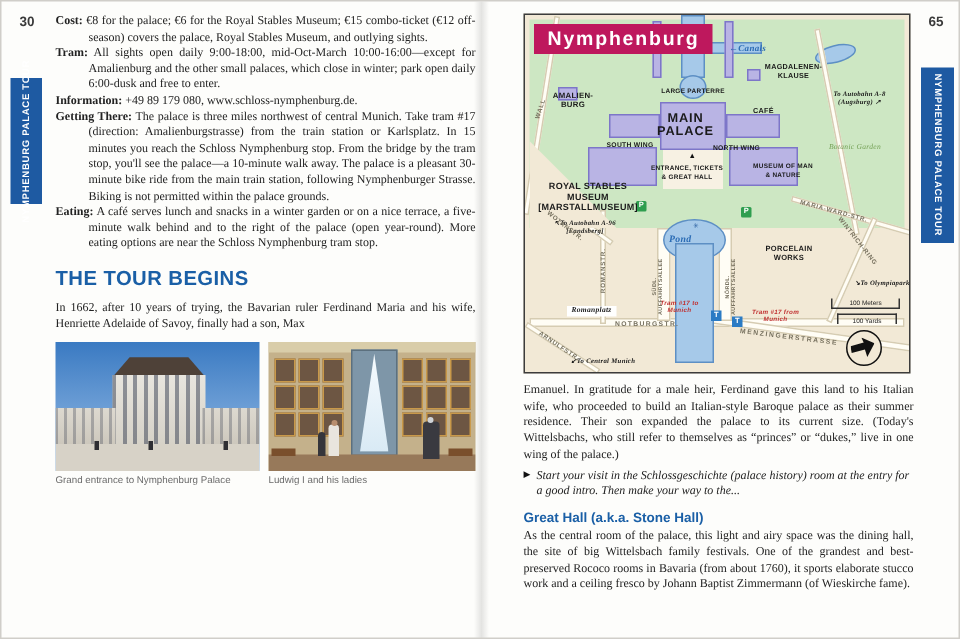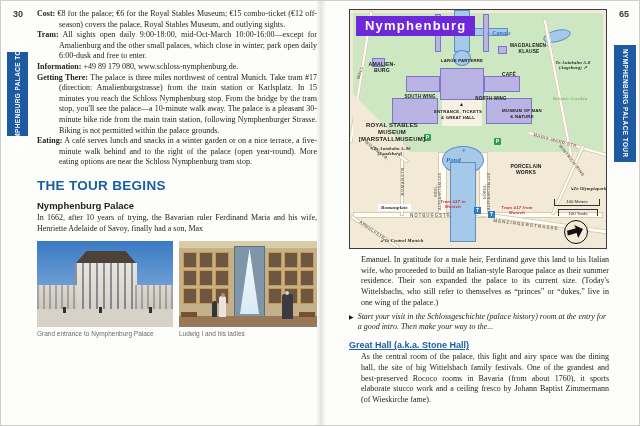--- a/index.html
+++ b/index.html
@@ -51,21 +51,21 @@
   .windowp{position:absolute;left:55px;top:5px;width:29px;height:69px;background:#7e96a8;border:1px solid #5c707e;}
   .drape{position:absolute;left:2px;top:1px;width:25px;height:66px;background:linear-gradient(#f6fbfe,#d9eaf5);
          clip-path:polygon(50% 1%,12% 100%,88% 100%);}
   .floor2{position:absolute;left:0;bottom:0;width:100%;height:11px;background:#97795a;}
   .bench{position:absolute;bottom:10px;width:16px;height:5px;background:#7a4f2c;}
   .person{position:absolute;border-radius:2.5px 2.5px 0 0;}
   .head{position:absolute;width:4px;height:4px;border-radius:50%;background:#b98e6e;}
   
   .rcontent{position:absolute;left:28px;top:8px;width:260px;}
   .map{position:relative;width:256px;height:238px;border:1px solid #3c3c3c;background:#f2e9d6;overflow:hidden;}
-  .map-title{position:absolute;left:6px;top:6px;background:#6d28d9;color:#fff;z-index:30;
+  .map-title{position:absolute;left:6px;top:6px;background:#be185d;color:#fff;z-index:30;
              font:bold 13px "Liberation Sans",sans-serif;letter-spacing:1.2px;padding:2px 9px 3px;}
   .shape{position:absolute;box-sizing:border-box;}
   .park{background:#cde7c3;}
   .water{background:#a6c9e9;border:1px solid #5d8fc4;}
   .bldg{background:#b9b4e4;border:1px solid #7d76c8;z-index:4;}
   .road{background:#fffdf5;border:1px solid #d6ccb2;z-index:2;}
   .ml{position:absolute;font:bold 4.8px/5.6px "Liberation Sans",sans-serif;color:#1a1a1a;
       text-align:center;letter-spacing:.2px;z-index:20;}
   .it{font:italic 4.5px/5.2px "Liberation Serif",serif;font-weight:bold;}
   .blue{color:#2b6cb5;font:bold italic 6px "Liberation Serif",serif;}
@@ -84,25 +84,25 @@
   .entr-arrow{position:absolute;z-index:21;font-size:5px;color:#111;}
   .entr-arrow::before{content:"\25B2";}
   .fountain-ic{position:absolute;z-index:21;font-size:4.5px;color:#2b5fa0;}
   .fountain-ic::before{content:"\2733";}
   .scale{position:absolute;z-index:21;font:4.3px "Liberation Sans",sans-serif;color:#222;text-align:center;}
   .scale-m{border-bottom:1px solid #333;border-left:1px solid #333;border-right:1px solid #333;padding-bottom:1px;}
   .scale-y{border-top:1px solid #333;border-left:1px solid #333;border-right:1px solid #333;padding-top:1px;}
   .compass{position:absolute;width:22px;height:22px;border:1.6px solid #111;border-radius:50%;z-index:21;background:#f2e9d6;}
   .compass-arrow{position:absolute;left:2px;top:4px;width:16px;height:13px;background:#111;
                  clip-path:polygon(0 45%,55% 25%,45% 0,100% 30%,70% 100%,60% 62%,5% 80%);}
-  .rpar{margin:6px 0 0 12px;font:8px/10.7px "Liberation Serif",serif;color:#232323;text-align:justify;}
+  .rpar{margin:6px 0 0 0;font:8px/10.7px "Liberation Serif",serif;color:#232323;text-align:justify;}
   .bulletrow{display:flex;margin-top:3px;gap:4px;}
   .bullet-g{font:6px/10px "Liberation Sans",sans-serif;color:#111;flex:0 0 auto;}
   .bullet-t{font:italic 8px/10.4px "Liberation Serif",serif;color:#232323;}
-  h3.hall{margin:8px 0 2px 0;font:bold 9px "Liberation Sans",sans-serif;color:#1a5fa6;text-decoration:underline;}
+  h3.hall{margin:8px 0 2px 0;font:bold 9px "Liberation Sans",sans-serif;color:#1a5fa6;}
   .indent{text-indent:14px;}
 </style>
 </head>
 <body>
 
 <div class="spread">
 
   <div class="page page-left">
     <div class="pagenum" style="left:12px;top:8px;">30</div>
     <div class="sidebar sidebar-l">
@@ -111,21 +111,20 @@
 
     <div class="lcontent">
 
       <p class="entry"><b>Cost:</b> <span>€8 for the palace; €6 for the Royal Stables Museum; €15 combo-ticket (€12 off-season) covers the palace, Royal Stables Museum, and outlying sights.</span></p>
       <p class="entry"><b>Tram:</b> <span>All sights open daily 9:00-18:00, mid-Oct-March 10:00-16:00—except for Amalienburg and the other small palaces, which close in winter; park open daily 6:00-dusk and free to enter.</span></p>
       <p class="entry"><b>Information:</b> <span>+49 89 179 080, www.schloss-nymphenburg.de.</span></p>
       <p class="entry"><b>Getting There:</b> <span>The palace is three miles northwest of central Munich. Take tram #17 (direction: Amalienburgstrasse) from the train station or Karlsplatz. In 15 minutes you reach the Schloss Nymphenburg stop. From the bridge by the tram stop, you'll see the palace—a 10-minute walk away. The palace is a pleasant 30-minute bike ride from the main train station, following Nymphenburger Strasse. Biking is not permitted within the palace grounds.</span></p>
       <p class="entry"><b>Eating:</b> <span>A café serves lunch and snacks in a winter garden or on a nice terrace, a five-minute walk behind and to the right of the palace (open year-round). More eating options are near the Schloss Nymphenburg tram stop.</span></p>
 
       <h1 class="sec sec2">THE TOUR BEGINS</h1>
-      <h2 class="sub">Nymphenburg Palace</h2>
       <p class="bodyp">In 1662, after 10 years of trying, the Bavarian ruler Ferdinand Maria and his wife, Henriette Adelaide of Savoy, finally had a son, Max</p>
 
       <div class="photorow">
         <div class="photo photo1">
           <div class="ph-roof"></div>
           <div class="ph-main"></div>
           <div class="ph-wing ph-wl"></div>
           <div class="ph-wing ph-wr"></div>
           <div class="ph-ground"></div>
           <div class="fig" style="left:26px;"></div>
@@ -223,20 +222,21 @@
 
         <div class="ml it arr-up" style="left:72px;top:12px;width:36px;">To more Gardens</div>
         <div class="ml blue arr-left" style="left:136px;top:20px;">Canals</div>
         <div class="ml" style="left:156px;top:33px;width:46px;">MAGDALENEN-KLAUSE</div>
         <div class="ml" style="left:12px;top:52px;width:40px;font-size:5.2px;">AMALIEN-BURG</div>
         <div class="ml street" style="left:0px;top:60px;width:20px;transform:rotate(-72deg);">WALL</div>
         <div class="ml" style="left:90px;top:48px;width:44px;font-size:4.3px;">LARGE PARTERRE</div>
         <div class="ml" style="left:152px;top:62px;">CAFÉ</div>
         <div class="ml it arr-ur" style="left:196px;top:50px;width:54px;">To Autobahn A-8 (Augsburg)</div>
         <div class="ml green" style="left:198px;top:86px;width:44px;">Botanic Garden</div>
+        <div class="ml big" style="left:76px;top:64px;width:62px;z-index:25;">MAIN PALACE</div>
         <div class="ml" style="left:52px;top:84px;width:36px;font-size:4.5px;z-index:25;">SOUTH WING</div>
         <div class="ml" style="left:124px;top:86px;width:34px;font-size:4.5px;z-index:25;">NORTH WING</div>
         <div class="ml" style="left:82px;top:99px;width:52px;font-size:4.3px;z-index:25;">ENTRANCE, TICKETS &amp; GREAT HALL</div>
         <div class="entr-arrow" style="left:109px;top:92px;"></div>
         <div class="ml" style="left:4px;top:112px;width:76px;font-size:6px;line-height:6.8px;z-index:25;">ROYAL STABLES MUSEUM [MARSTALLMUSEUM]</div>
         <div class="ml" style="left:150px;top:98px;width:44px;font-size:4.3px;z-index:25;">MUSEUM OF MAN &amp; NATURE</div>
         <div class="ml blue" style="left:96px;top:146px;z-index:25;font-size:6.5px;">Pond</div>
         <div class="fountain-ic" style="left:112px;top:138px;"></div>
         <div class="ml it arr-ul" style="left:10px;top:136px;width:60px;">To Autobahn A-96 [Landsberg]</div>
         <div class="ml" style="left:152px;top:154px;width:48px;font-size:5px;">PORCELAIN WORKS</div>

